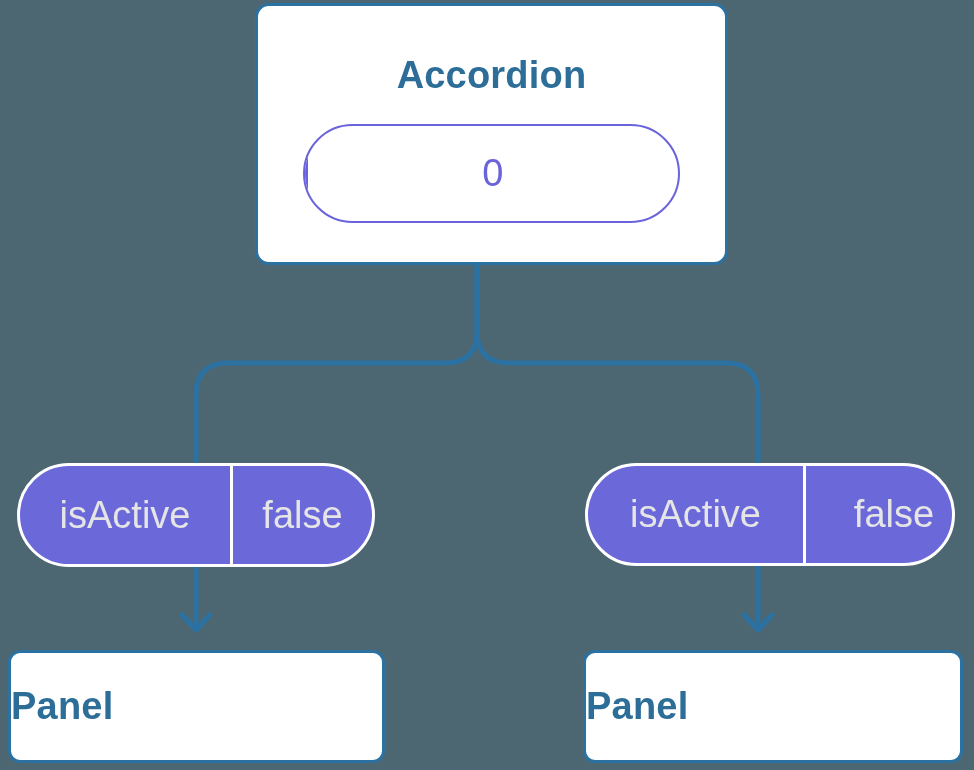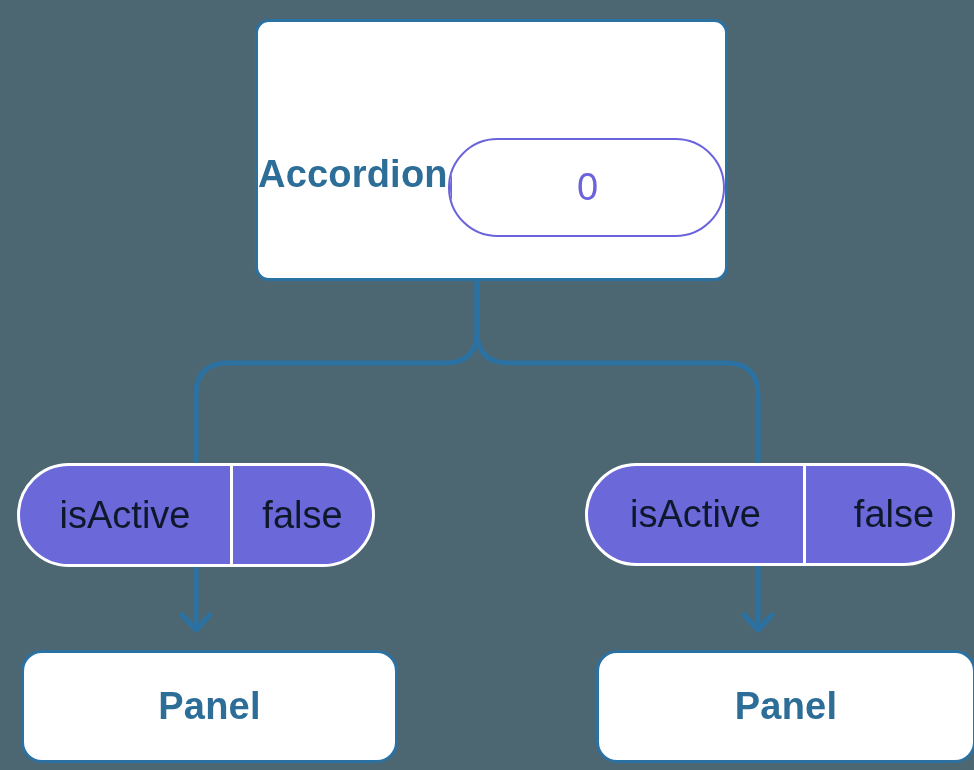--- a/index.html
+++ b/index.html
@@ -28,22 +28,22 @@
     z-index:2;
   }
   .card-title{
     color:var(--text);
     font-size:38px;
     font-weight:600;
     letter-spacing:.2px;
     text-align:center;
   }
   .accordion-card{
-    left:255px;top:19px;width:473px;height:262px;
-    display:flex;flex-direction:row;align-items:center;
+    left:255px;top:3px;width:473px;height:262px;
+    display:flex;flex-direction:column;align-items:center;
     padding-top:48px;
   }
   .state-pill{
     margin-top:27px;
     width:377px;height:99px;
     border:2.5px solid var(--purple);
     border-radius:50px;
     display:flex;align-items:stretch;
     overflow:hidden;
     background:var(--card_bg);
@@ -61,35 +61,35 @@
     position:absolute;
     background:var(--purple_fill);
     border:3px solid #ffffff;
     border-radius:53px;
     display:flex;align-items:stretch;
     overflow:hidden;
     z-index:2;
   }
   .prop-pill .seg{
     display:flex;align-items:center;justify-content:center;
-    color:#0f172a;
+    color:#e5e5e5;
     font-size:38px;
     font-weight:500;
   }
   .prop-pill .divider{width:3px;background:#ffffff;}
   .prop-pill-left{left:17px;top:463px;width:358px;height:104px;}
   .prop-pill-left .seg.name{width:210px;}
   .prop-pill-left .seg.value{flex:1;}
   .prop-pill-right{left:585px;top:463px;width:370px;height:103px;}
   .prop-pill-right .seg.name{width:215px;}
   .prop-pill-right .seg.value{flex:1;padding-left:30px;}
 
   .panel-card{
-    border-radius:21px;
-    display:flex;align-items:center;justify-content:center;margin-left:13px;
+    border-radius:12px;
+    display:flex;align-items:center;justify-content:flex-start;
   }
   .panel-card-left{left:8px;top:650px;width:377px;height:113px;}
   .panel-card-right{left:583px;top:650px;width:380px;height:113px;}
 </style>
 </head>
 <body>
 
 <div class="canvas">
 
   <svg class="connectors" width="974" height="770" viewBox="0 0 974 770">

